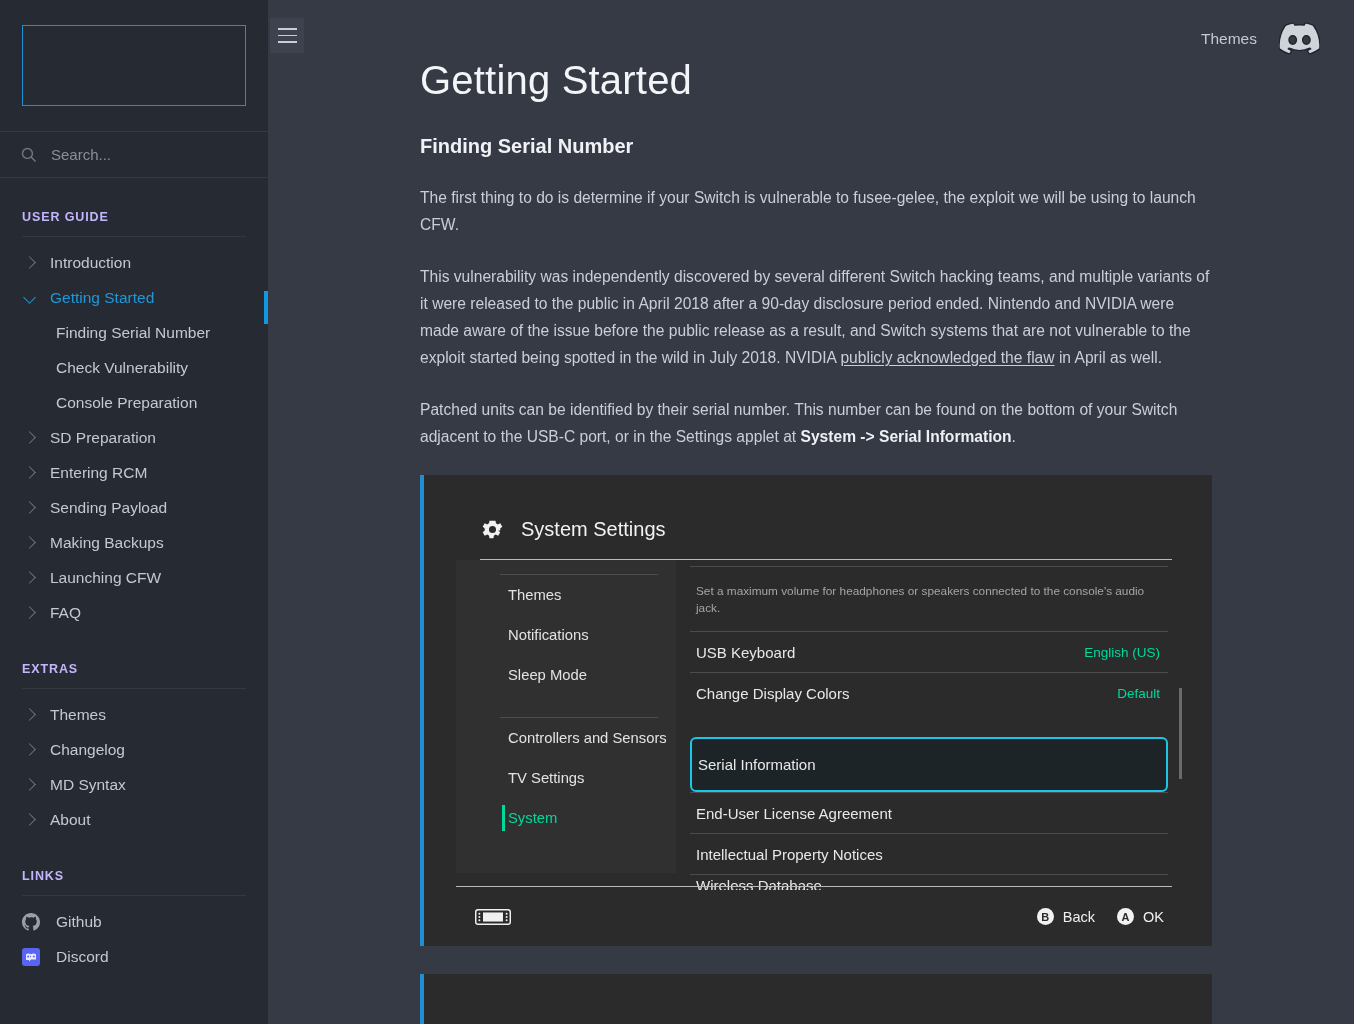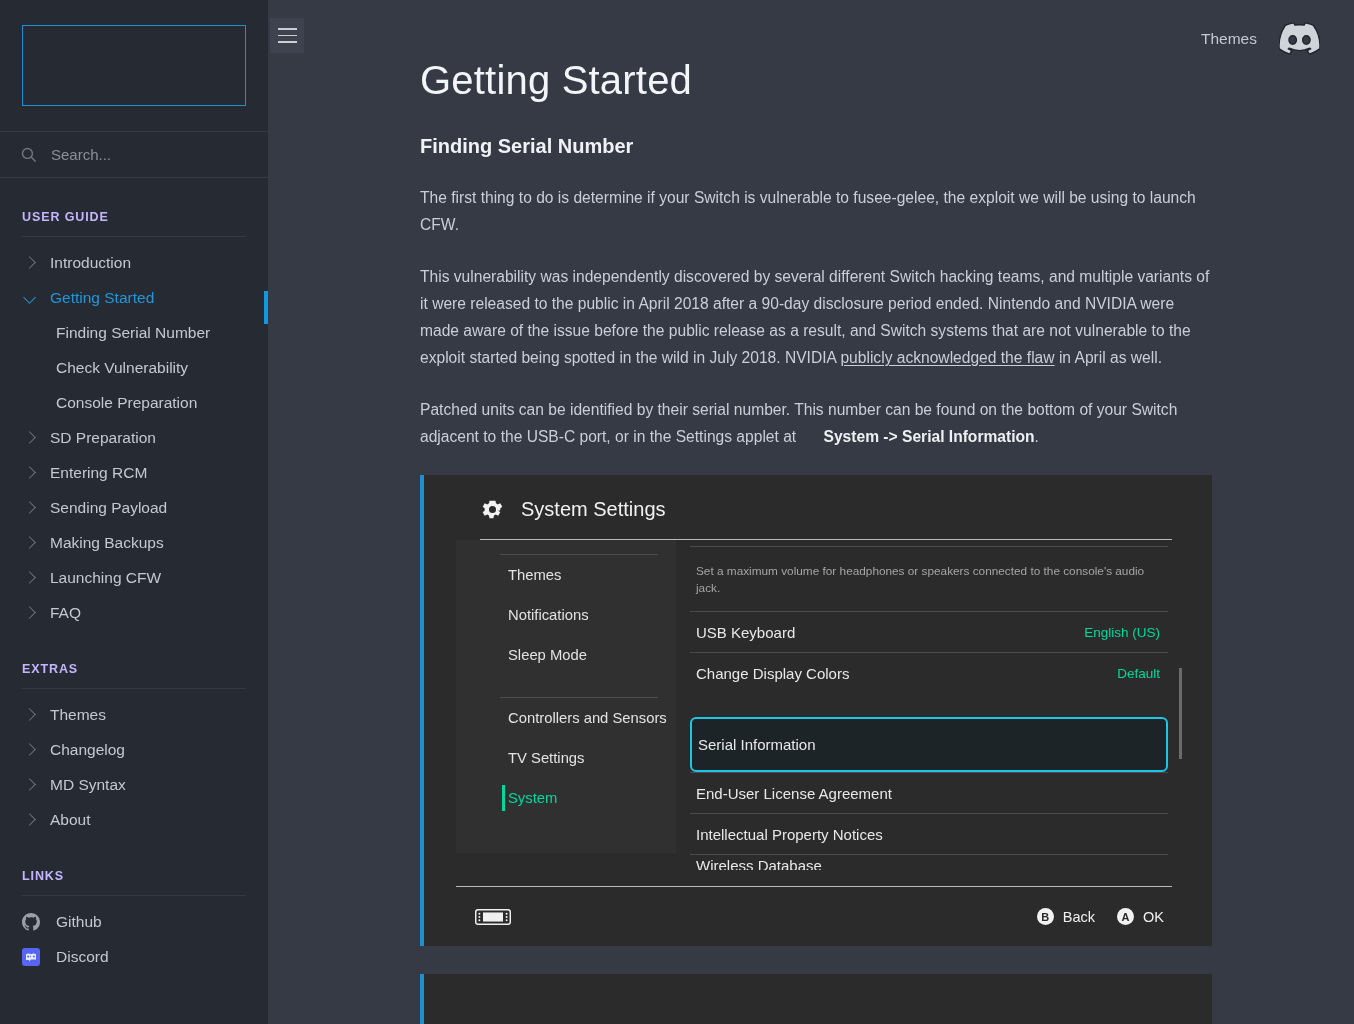--- a/index.html
+++ b/index.html
@@ -150,41 +150,41 @@
     font-weight: bold;
     color: #f0f2f6;
     margin-bottom: 26px;
   }
   p.body {
     font-size: 15.6px;
     line-height: 27px;
     color: #c9ced7;
     margin-bottom: 25px;
   }
-  p.body b { color: #eef0f4; font-weight: bold; margin-left: 23px; }
+  p.body b { color: #eef0f4; font-weight: bold; }
   p.body a.inline {
     color: #c9ced7;
     text-decoration: underline;
     text-underline-offset: 2px;
   }
 
   
   .figure {
     width: 792px;
     background: #2b2b2b;
     border-left: 4px solid #1e90d2;
     position: relative;
     overflow: hidden;
   }
   .figure.first { height: 471px; margin-top: 16px; }
   .figure.second { height: 60px; margin-top: 28px; }
 
   .sw-head {
     display: flex; align-items: center; gap: 16px;
-    padding: 22px 0 0 56px;
+    padding: 42px 0 0 56px;
   }
   .sw-head .gear { width: 25px; height: 25px; }
   .sw-head .t { font-size: 20px; color: #f2f2f2; }
   .sw-head-rule {
     height: 1px; background: #b9b9b9;
     margin: 17px 40px 0 56px;
   }
 
   .sw-body { display: flex; height: 313px; }
 

